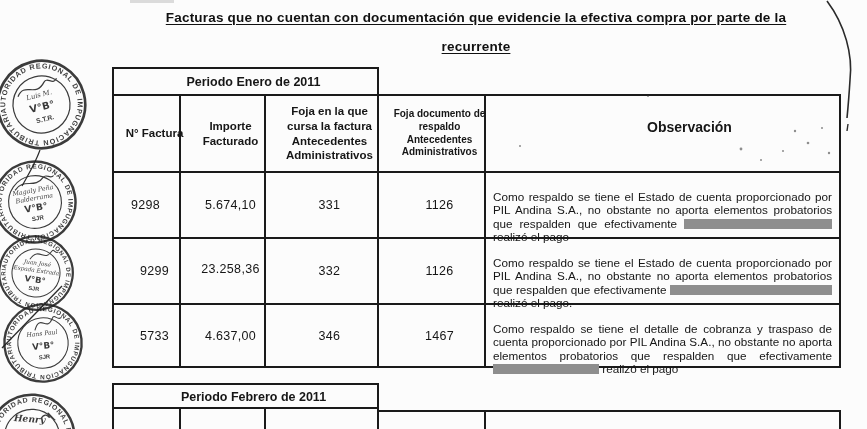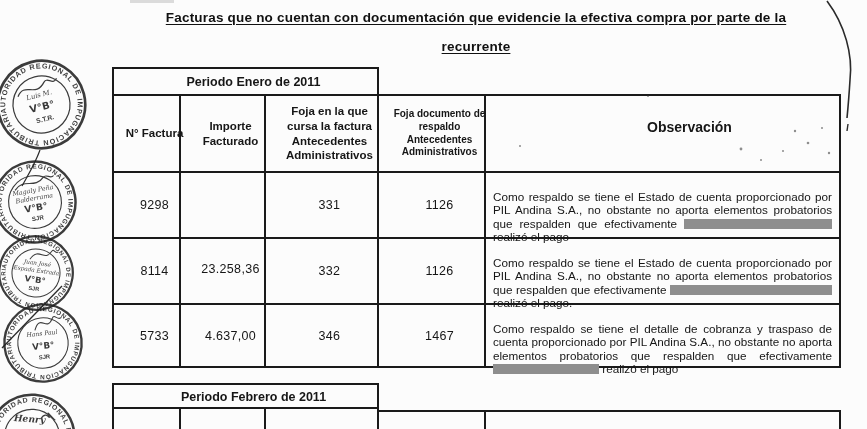--- a/index.html
+++ b/index.html
@@ -93,30 +93,31 @@
   </svg>
 
   <div class="cell period" style="left:115px;top:70px;width:261px;height:23px">Periodo Enero de 2011</div>
 
   <div class="cell hdr" style="left:115px;top:97px;width:63px;height:73px">N° Factura</div>
   <div class="cell hdr" style="left:182px;top:97px;width:81px;height:73px">Importe Facturado</div>
   <div class="cell hdr" style="left:267px;top:97px;width:109px;height:73px">Foja en la que cursa la factura Antecedentes Administrativos</div>
   <div class="cell hdr" style="left:380px;top:97px;width:103px;height:73px;font-size:10px">Foja documento de respaldo Antecedentes Administrativos</div>
   <div class="cell hdr" style="left:506px;top:97px;width:351px;height:61px;font-size:14px">Observación</div>
 
-  <div class="cell num" style="left:115px;top:174px;width:63px;height:62px">9298</div>
+  <div class="cell num" style="left:106px;top:174px;width:63px;height:62px">9298</div>
+  <div class="cell num" style="left:182px;top:174px;width:81px;height:62px">5.674,10</div>
   <div class="cell num" style="left:267px;top:174px;width:109px;height:62px">331</div>
   <div class="cell num" style="left:380px;top:174px;width:103px;height:62px">1126</div>
   <div class="obs" style="left:487px;top:174px;width:339px;height:60px">
     <span>Como respaldo se tiene el Estado de cuenta proporcionado por PIL Andina S.A., no obstante no aporta elementos probatorios que respalden que efectivamente</span>
     <span class="redact" style="width:148px"></span>
     <span>realizó el pago</span>
   </div>
 
-  <div class="cell num" style="left:115px;top:240px;width:63px;height:62px">8114</div>
+  <div class="cell num" style="left:115px;top:240px;width:63px;height:62px">9299</div>
   <div class="cell num" style="left:182px;top:240px;width:81px;height:58px">23.258,36</div>
   <div class="cell num" style="left:267px;top:240px;width:109px;height:62px">332</div>
   <div class="cell num" style="left:380px;top:240px;width:103px;height:62px">1126</div>
   <div class="obs" style="left:487px;top:240px;width:339px;height:60px">
     <span>Como respaldo se tiene el Estado de cuenta proporcionado por PIL Andina S.A., no obstante no aporta elementos probatorios que respalden que efectivamente</span>
     <span class="redact" style="width:162px"></span>
     <span>realizó el pago.</span>
   </div>
 
   <div class="cell num" style="left:115px;top:306px;width:63px;height:59px">5733</div>

